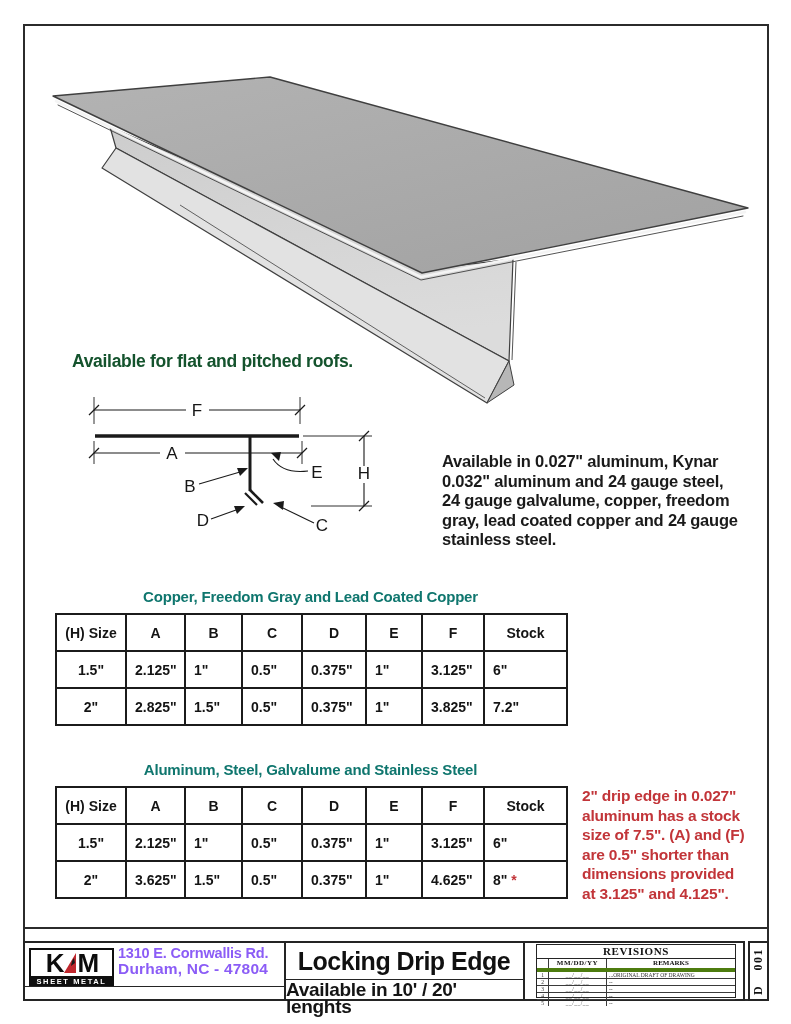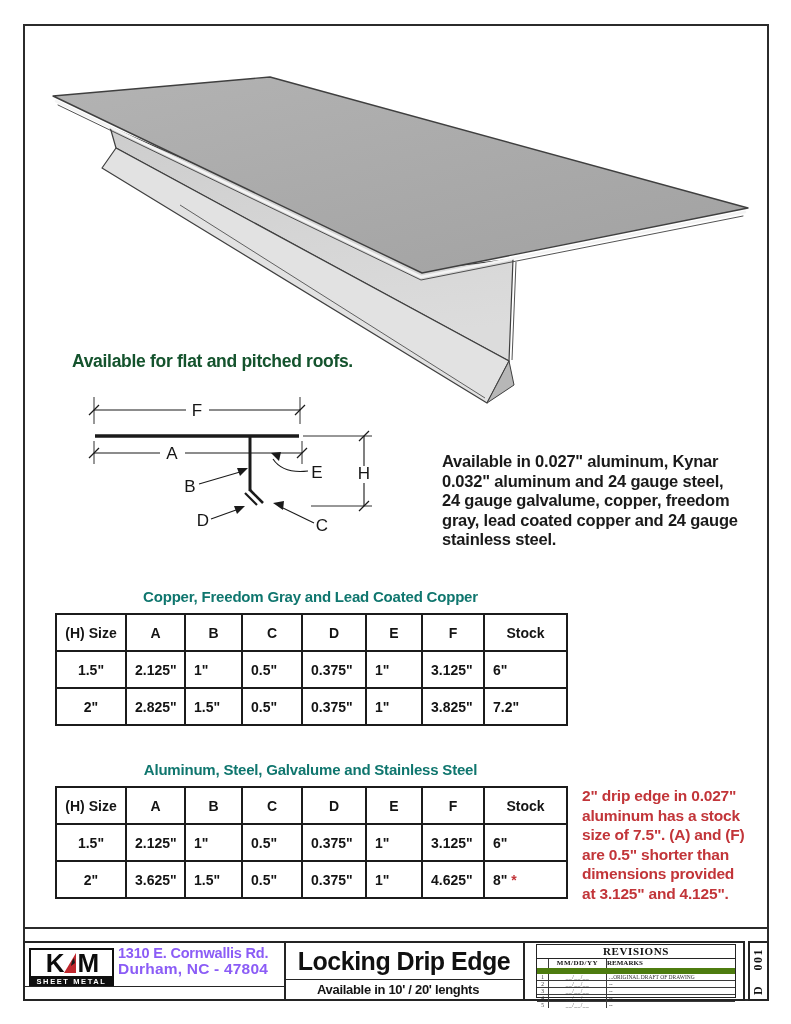--- a/index.html
+++ b/index.html
@@ -35,33 +35,33 @@
         letter-spacing:1.6px;text-align:center;line-height:11px;}
   .addr{left:93px;top:3px;width:166px;line-height:1.06;color:#8b5cf6;}
   .addr-l1{font-size:14.5px;font-weight:bold;letter-spacing:-0.2px;}
   .addr-l2{font-size:15.5px;font-weight:bold;letter-spacing:0.2px;}
   .addr-l3{font-size:12.5px;font-weight:bold;letter-spacing:-0.3px;}
   .leftcell-div{left:0;top:43px;width:259px;height:0;border-top:1.5px solid #242424;}
   .email{left:0;top:45px;width:259px;text-align:center;font-size:12px;font-weight:bold;letter-spacing:-0.3px;color:#141414;}
   .ct-title{left:261px;top:0;width:236px;height:36px;line-height:36px;text-align:center;
         font-size:25px;font-weight:bold;letter-spacing:-0.5px;color:#101010;}
   .ct-div{left:259px;top:36px;width:239px;height:0;border-top:1.5px solid #242424;}
-  .ct-sub{left:261px;top:38px;width:224px;height:17px;line-height:17px;text-align:center;
-        font-size:13px;font-weight:bold;letter-spacing:-0.3px;color:#141414;}
+  .ct-sub{left:261px;top:38px;width:224px;height:17px;line-height:17px;text-align:left;
+        font-size:19px;font-weight:bold;letter-spacing:-0.3px;color:#141414;}
 
   .rev-box{left:511px;top:1px;width:200px;height:54px;border:1.5px solid #242424;box-sizing:border-box;
         font-family:"Liberation Serif",serif;background:#fff;}
   .rev-title{height:13px;line-height:13px;text-align:center;font-size:11px;font-weight:bold;
         letter-spacing:0.6px;border-bottom:1px solid #242424;}
-  .rev-head{display:flex;height:9px;line-height:9px;border-bottom:6px solid #4d7c0f;font-size:7px;font-weight:bold;}
+  .rev-head{display:flex;height:9px;line-height:9px;border-bottom:4px solid #4d7c0f;font-size:7px;font-weight:bold;}
   .rev-row{display:flex;height:6.1px;line-height:6px;border-bottom:0.8px solid #3a3a3a;font-size:5.5px;color:#333;}
   .rev-row:last-child{border-bottom:none;}
   .rv-num{width:11px;border-right:0.8px solid #3a3a3a;text-align:center;}
   .rv-date{width:57px;border-right:0.8px solid #3a3a3a;text-align:center;letter-spacing:0.5px;}
-  .rv-rem{flex:1;text-align:left;white-space:nowrap;overflow:hidden;}
+  .rv-rem{flex:1;text-align:center;white-space:nowrap;overflow:hidden;}
   .rev-row .rv-rem{text-align:left;padding-left:2px;}
 
   .sheet-code-box{left:748px;top:941px;width:21px;height:60px;border:2px solid #242424;box-sizing:border-box;
         display:flex;align-items:center;justify-content:center;}
   .sheet-code{transform:rotate(-90deg);font-family:"Liberation Serif",serif;font-size:12px;font-weight:bold;
         letter-spacing:1.5px;word-spacing:10px;white-space:nowrap;color:#111;}
 </style>
 </head>
 <body>
 

